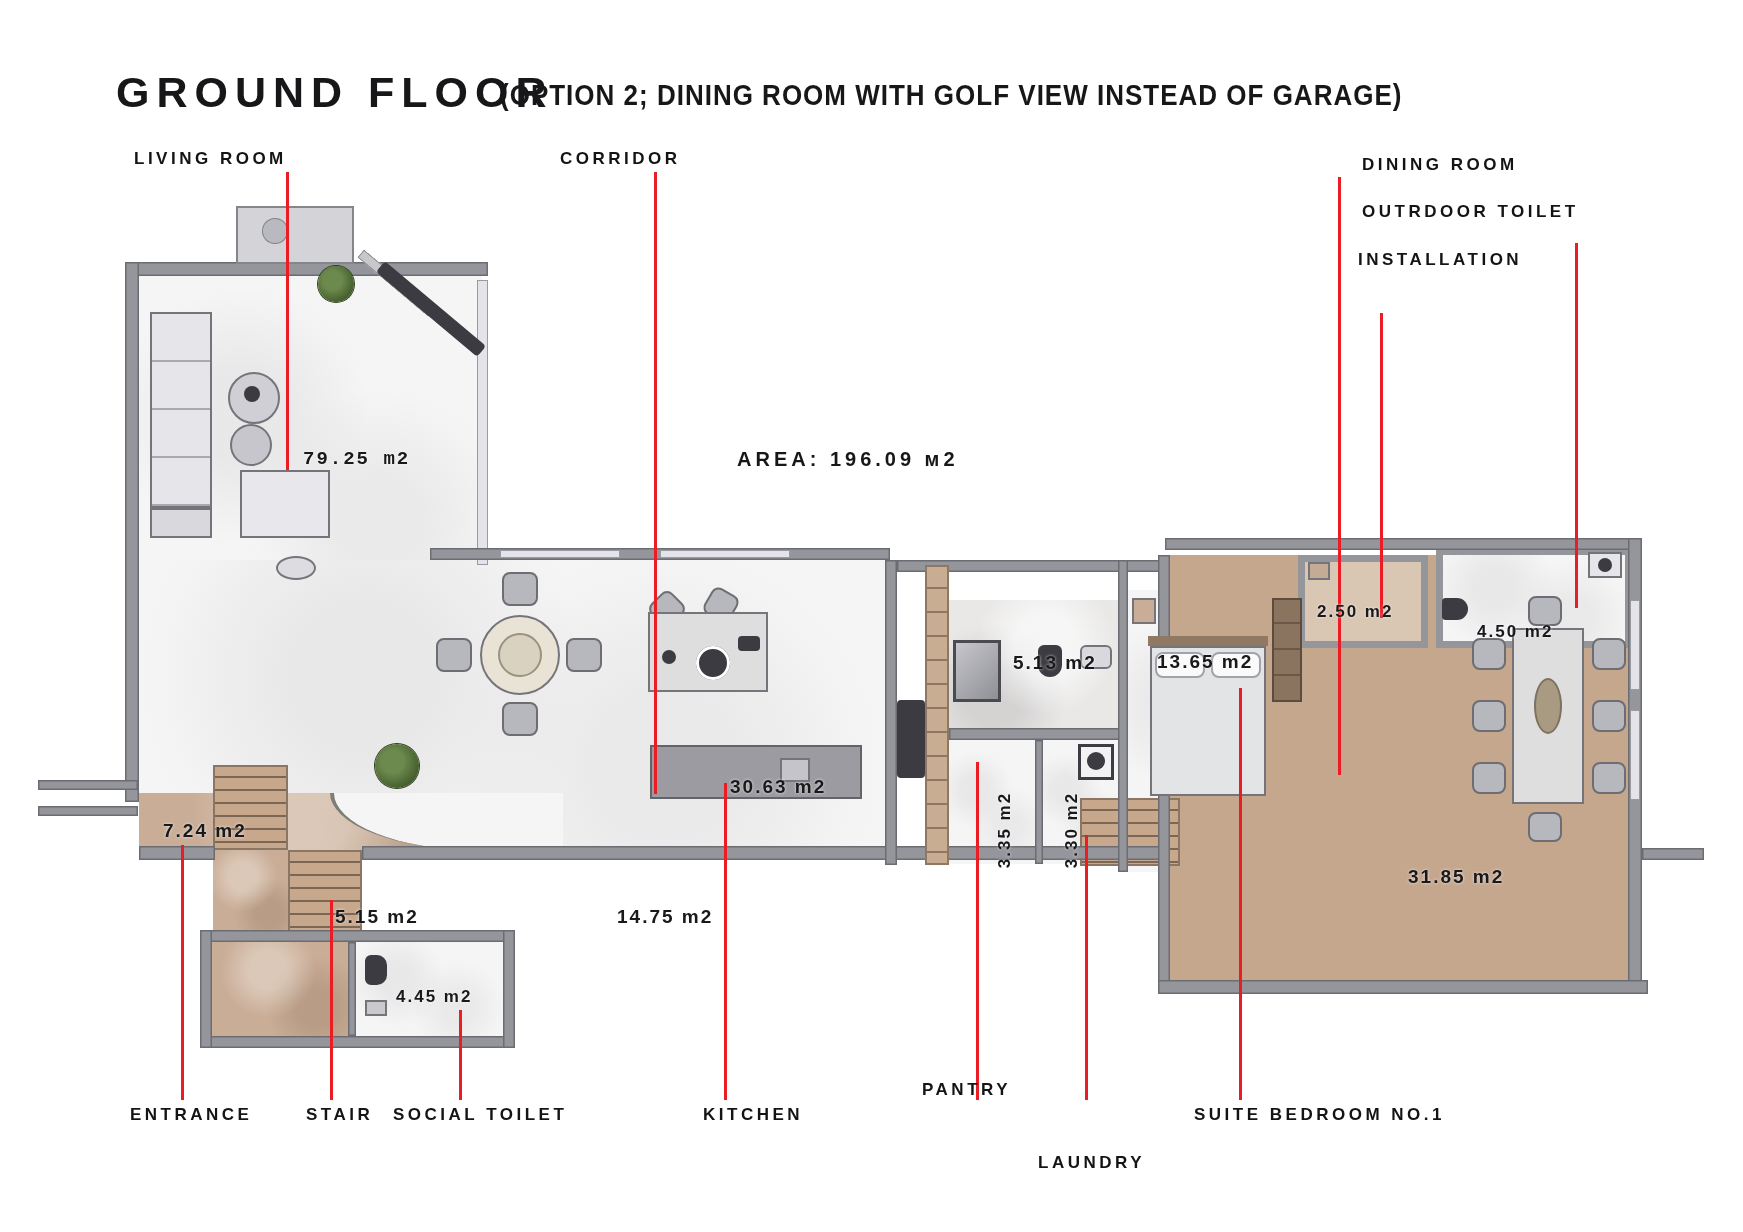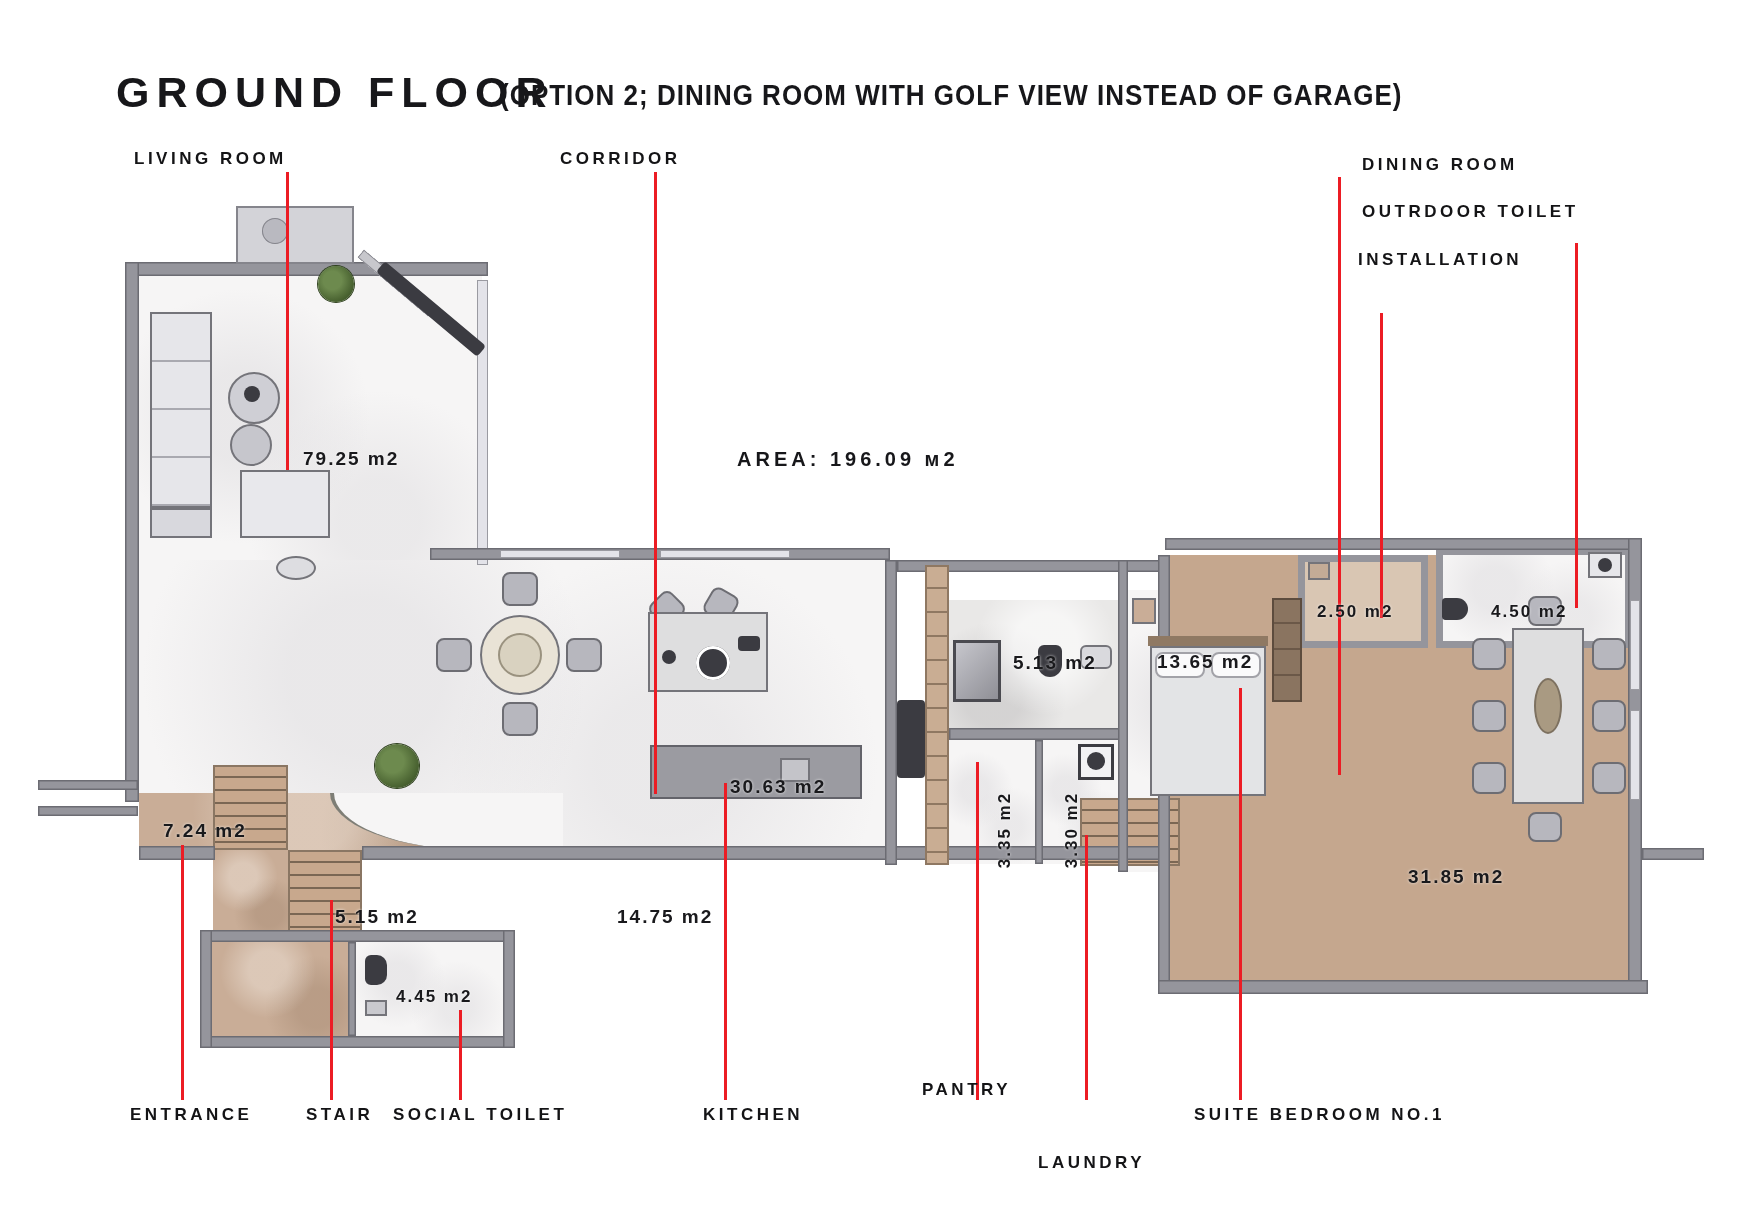--- a/index.html
+++ b/index.html
@@ -164,27 +164,27 @@
   <div class="lbl" style="left:1358px;top:250px;">INSTALLATION</div>
   <div class="anote" style="left:737px;top:448px;">AREA: 196.09 м2</div>
   <div class="lbl" style="left:130px;top:1105px;">ENTRANCE</div>
   <div class="lbl" style="left:306px;top:1105px;">STAIR</div>
   <div class="lbl" style="left:393px;top:1105px;">SOCIAL TOILET</div>
   <div class="lbl" style="left:703px;top:1105px;">KITCHEN</div>
   <div class="lbl" style="left:922px;top:1080px;">PANTRY</div>
   <div class="lbl" style="left:1038px;top:1153px;">LAUNDRY</div>
   <div class="lbl" style="left:1194px;top:1105px;">SUITE BEDROOM NO.1</div>
 
-  <div class="aval" style="left:303px;top:448px;">79.25 m2</div>
+  <div class="aval" style="left:303px;top:448px;font-family:Liberation Mono, monospace;">79.25 m2</div>
   <div class="aval" style="left:163px;top:820px;">7.24 m2</div>
   <div class="aval" style="left:335px;top:906px;">5.15 m2</div>
   <div class="aval" style="left:617px;top:906px;">14.75 m2</div>
   <div class="aval" style="left:730px;top:776px;">30.63 m2</div>
   <div class="aval sm" style="left:396px;top:987px;">4.45 m2</div>
   <div class="aval sm vert" style="left:1005px;top:830px;">3.35 m2</div>
   <div class="aval sm vert" style="left:1072px;top:830px;">3.30 m2</div>
   <div class="aval" style="left:1013px;top:652px;">5.13 m2</div>
   <div class="aval" style="left:1157px;top:651px;">13.65 m2</div>
   <div class="aval sm" style="left:1317px;top:602px;">2.50 m2</div>
-  <div class="aval sm" style="left:1477px;top:602px;margin-left:14px;">4.50 m2</div>
+  <div class="aval sm" style="left:1477px;top:622px;">4.50 m2</div>
   <div class="aval" style="left:1408px;top:866px;">31.85 m2</div>
 
 </div>
 
 </body></html>

